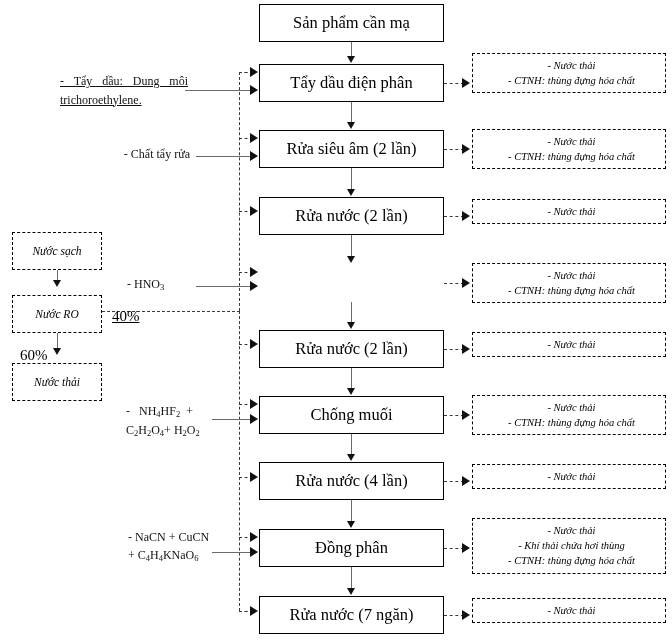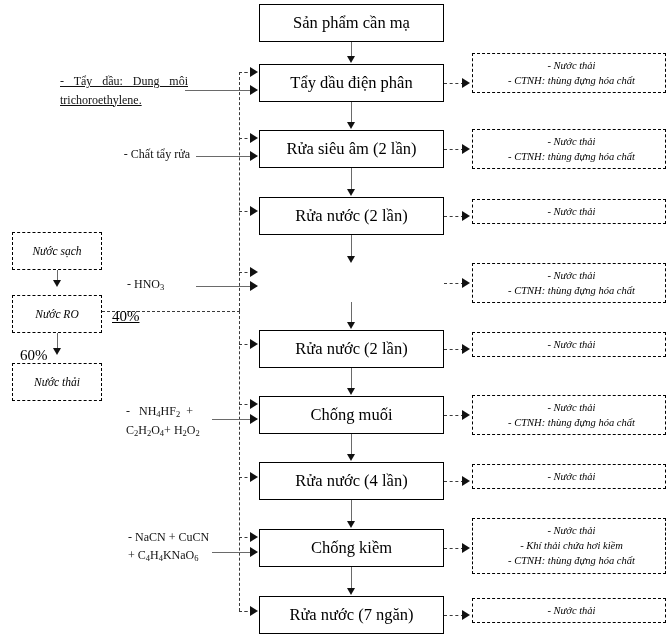--- a/index.html
+++ b/index.html
@@ -111,21 +111,21 @@
   <div class="proc" style="top:330px;">
       <span>Rửa nước (2 lần)</span>
     </div>
   <div class="proc" style="top:396px;">
       <span>Chống muối</span>
     </div>
   <div class="proc" style="top:462px;">
       <span>Rửa nước (4 lần)</span>
     </div>
   <div class="proc" style="top:529px;">
-      <span>Chống kiềm</span>
+      <span>Đồng phân</span>
     </div>
   <div class="proc" style="top:596px;">
       <span>Rửa nước (7 ngăn)</span>
     </div>
 
   <div class="vline" style="left:351px; top:42px;  height:15px;"></div>
   <div class="arrow-d" style="left:347px; top:56px;"></div>
 
   <div class="vline" style="left:351px; top:102px; height:21px;"></div>
   <div class="arrow-d" style="left:347px; top:122px;"></div>
@@ -171,21 +171,21 @@
   </div>
   <div class="outbox" style="top:395px;">
     <div>- Nước thải</div>
     <div>- CTNH: thùng đựng hóa chất</div>
   </div>
   <div class="outbox" style="top:464px;">
     <div>- Nước thải</div>
   </div>
   <div class="outbox" style="top:518px;">
     <div>- Nước thải</div>
-    <div>- Khí thải chứa hơi kiềm</div>
+    <div>- Khí thải chứa hơi thùng</div>
     <div>- CTNH: thùng đựng hóa chất</div>
   </div>
   <div class="outbox" style="top:598px;">
     <div>- Nước thải</div>
   </div>
 
   <div class="hdash" style="left:444px; top:83px;  width:20px;"></div>
   <div class="arrow-r" style="left:462px; top:78px;"></div>
 
   <div class="hdash" style="left:444px; top:149px; width:20px;"></div>

